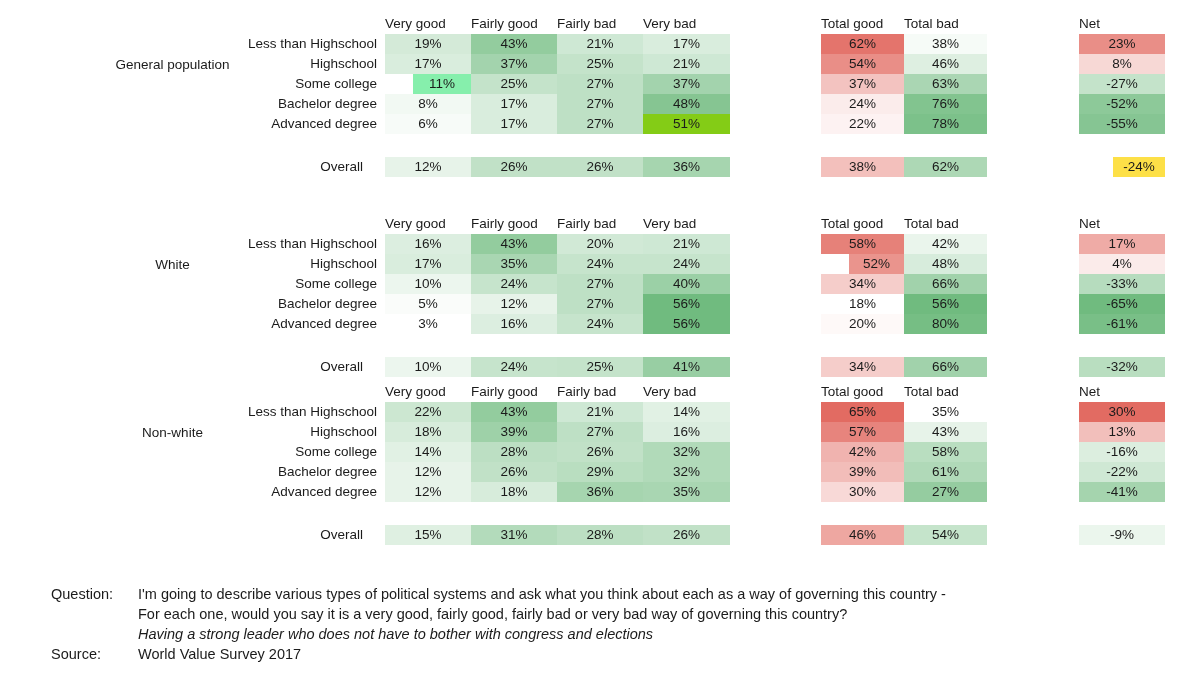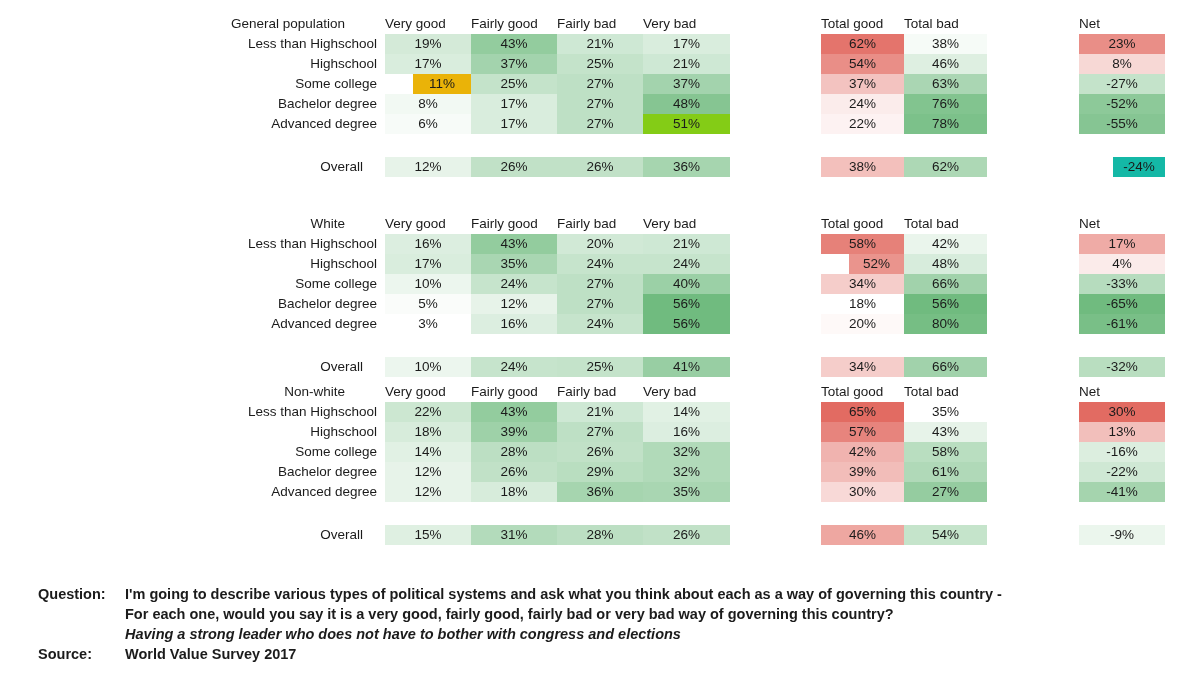--- a/index.html
+++ b/index.html
@@ -13,27 +13,27 @@
   }
   .section{position:absolute;left:0;width:1165px;}
   .row{
     display:grid;
     grid-template-columns:377px 8px 86px 86px 86px 87px 91px 83px 83px 92px 86px;
     height:20px;line-height:20px;font-size:13.5px;
   }
   .row.spacer{height:23px;}
   .label{text-align:right;white-space:nowrap;}
   .label.overall{padding-right:14px;}
-  .sec-title{display:block;width:345px;text-align:right;white-space:nowrap;}
+  .sec-title{display:block;width:345px;text-align:center;white-space:nowrap;margin-top:41px;}
   .colh{text-align:left;white-space:nowrap;}
   .cell{text-align:center;}
   .footer{
-    position:absolute;left:38px;top:584px;
+    position:absolute;left:51px;top:584px;
     display:grid;grid-template-columns:87px auto;
-    font-size:14.5px;line-height:20px;font-weight:bold;
+    font-size:14.5px;line-height:20px;
   }
   .flabel{text-align:left;}
   .italic{font-style:italic;}
 </style>
 </head>
 <body>
 
 <div class="canvas">
 
   <div id="sections">
@@ -75,21 +75,21 @@
           <div class="cell" style="background: rgb(206, 232, 212);">21%</div>
           <div></div>
           <div class="cell" style="background: rgb(233, 142, 135);">54%</div>
           <div class="cell" style="background: rgb(222, 239, 225);">46%</div>
           <div></div>
           <div class="cell" style="background: rgb(247, 216, 213);">8%</div>
         </div>
         <div class="row">
           <div class="label">Some college</div>
           <div></div>
-          <div class="cell" style="background: #eab308; margin-left: 28px;">11%</div>
+          <div class="cell" style="background: #86efac; margin-left: 28px;">11%</div>
           <div class="cell" style="background: rgb(196, 227, 202);">25%</div>
           <div class="cell" style="background: rgb(190, 224, 197);">27%</div>
           <div class="cell" style="background: rgb(163, 211, 173);">37%</div>
           <div></div>
           <div class="cell" style="background: rgb(243, 195, 192);">37%</div>
           <div class="cell" style="background: rgb(170, 214, 179);">63%</div>
           <div></div>
           <div class="cell" style="background: rgb(196, 227, 202);">-27%</div>
         </div>
         <div class="row">
@@ -123,21 +123,21 @@
           <div class="label overall">Overall</div>
           <div></div>
           <div class="cell" style="background: rgb(231, 243, 233);">12%</div>
           <div class="cell" style="background: rgb(193, 225, 199);">26%</div>
           <div class="cell" style="background: rgb(193, 225, 199);">26%</div>
           <div class="cell" style="background: rgb(166, 213, 175);">36%</div>
           <div></div>
           <div class="cell" style="background: rgb(243, 192, 188);">38%</div>
           <div class="cell" style="background: rgb(173, 216, 181);">62%</div>
           <div></div>
-          <div class="cell" style="background: #14b8a6; margin-left: 34px;">-24%</div>
+          <div class="cell" style="background: #fde047; margin-left: 34px;">-24%</div>
         </div>
       </div>
       <div class="section" style="top: 214px;">
         <div class="row">
           <div>
             <span class="sec-title">White</span>
           </div>
           <div></div>
           <div class="colh">Very good</div>
           <div class="colh">Fairly good</div>

